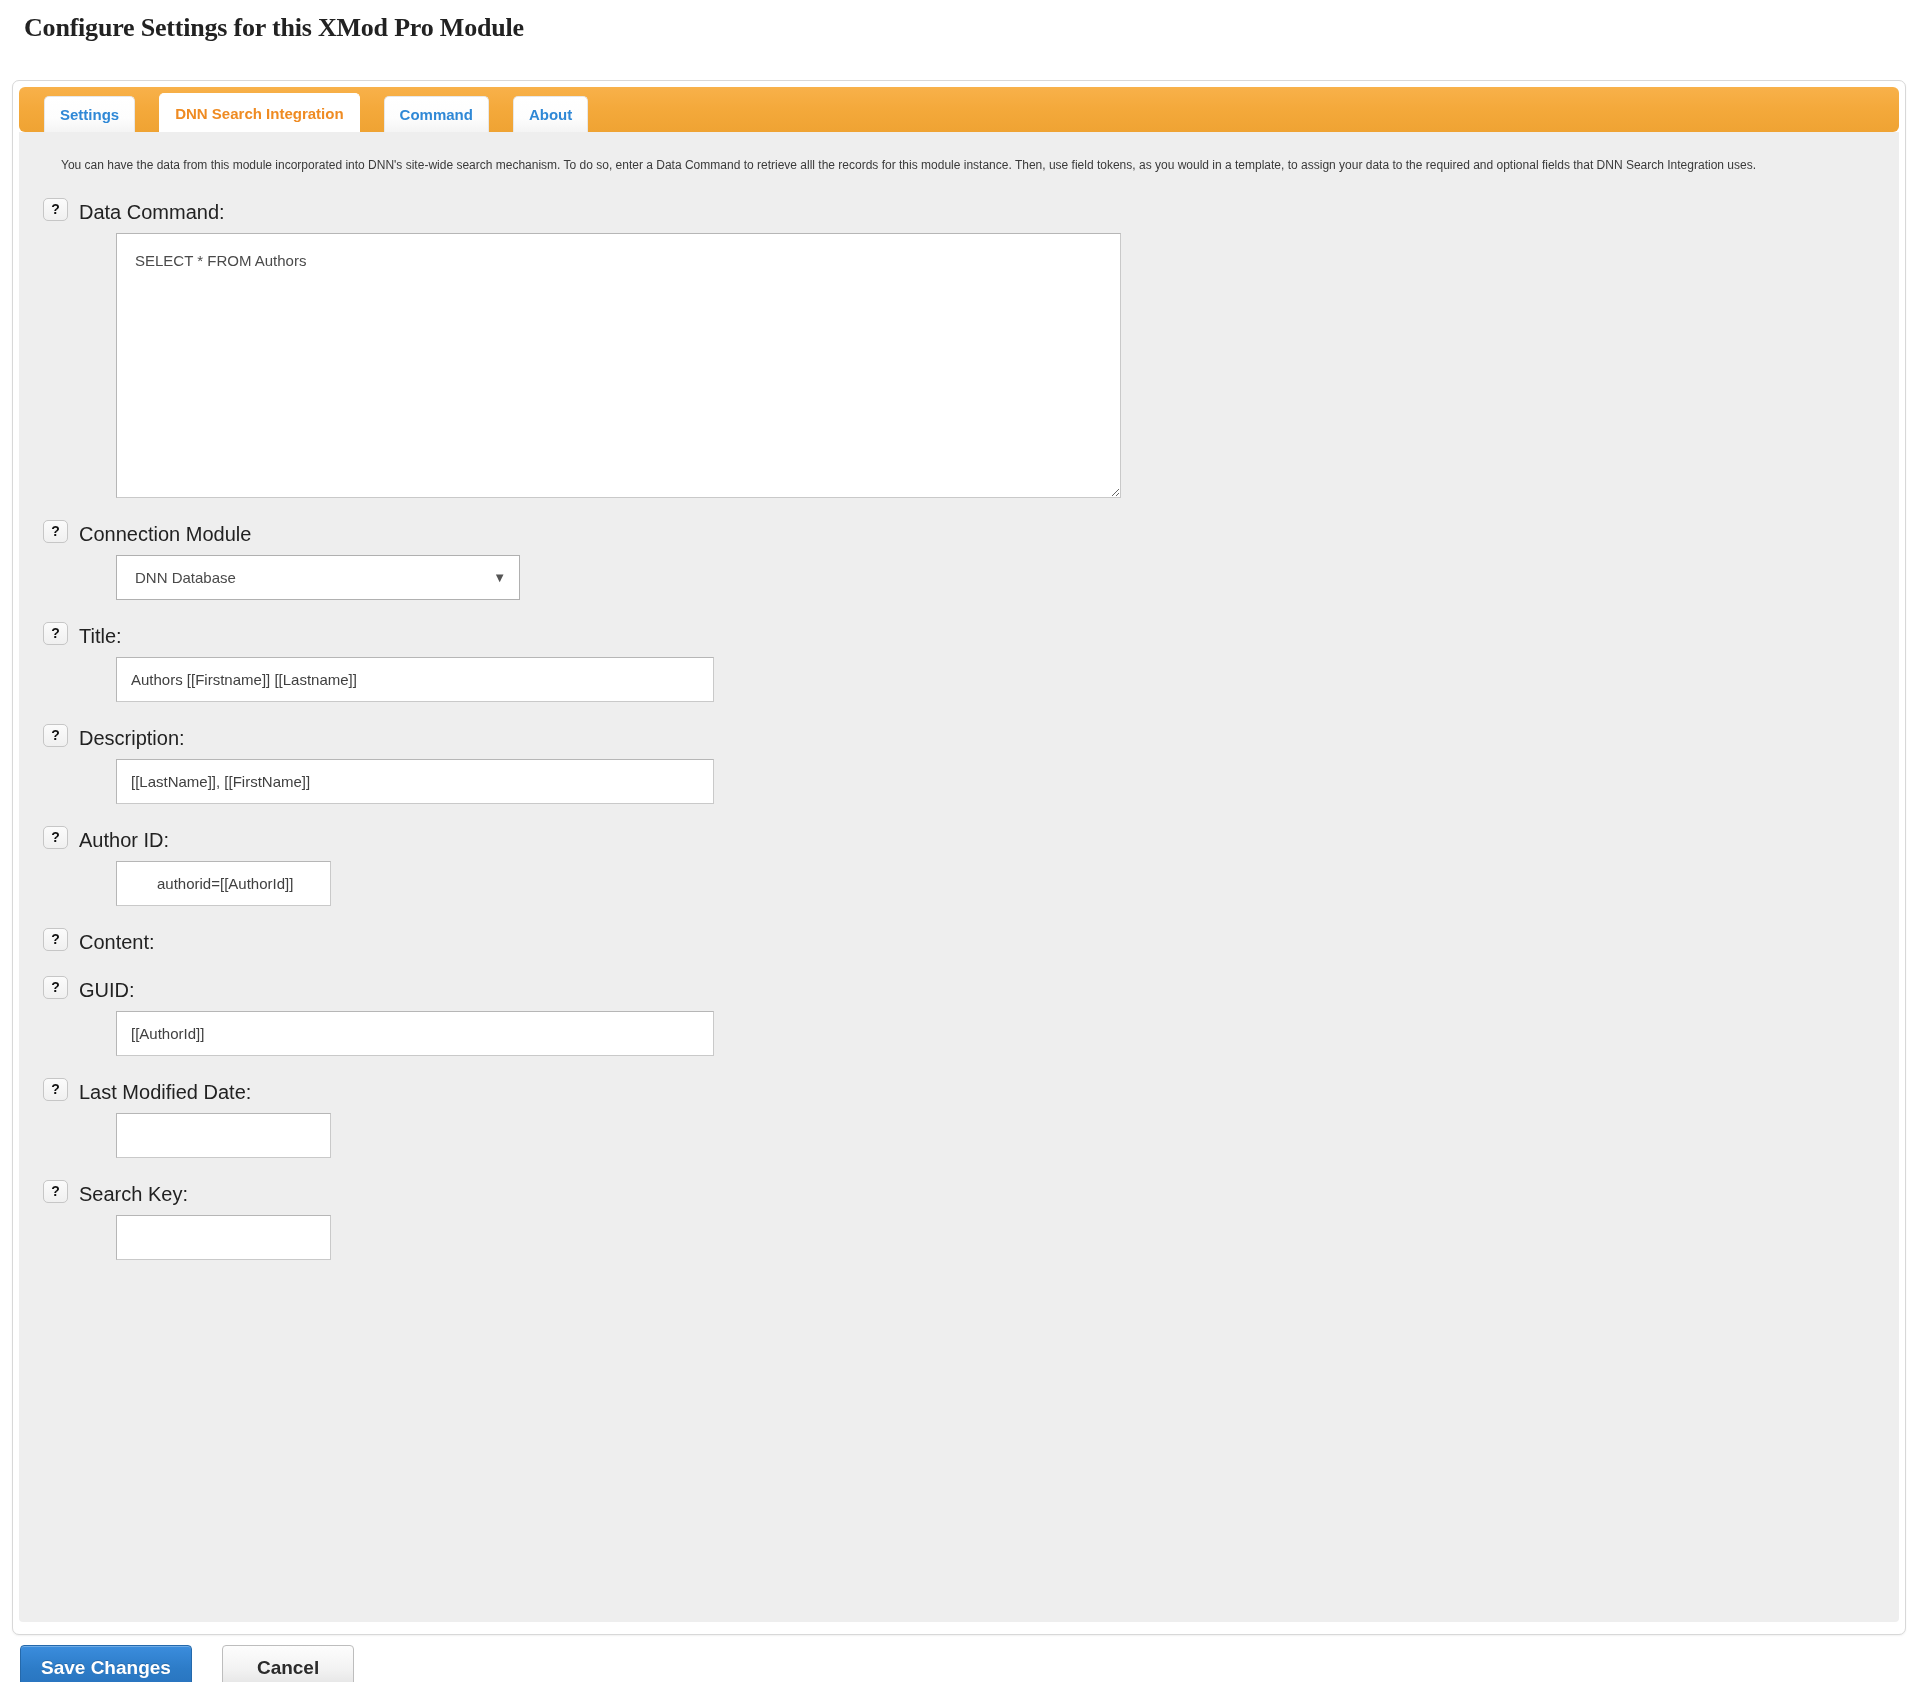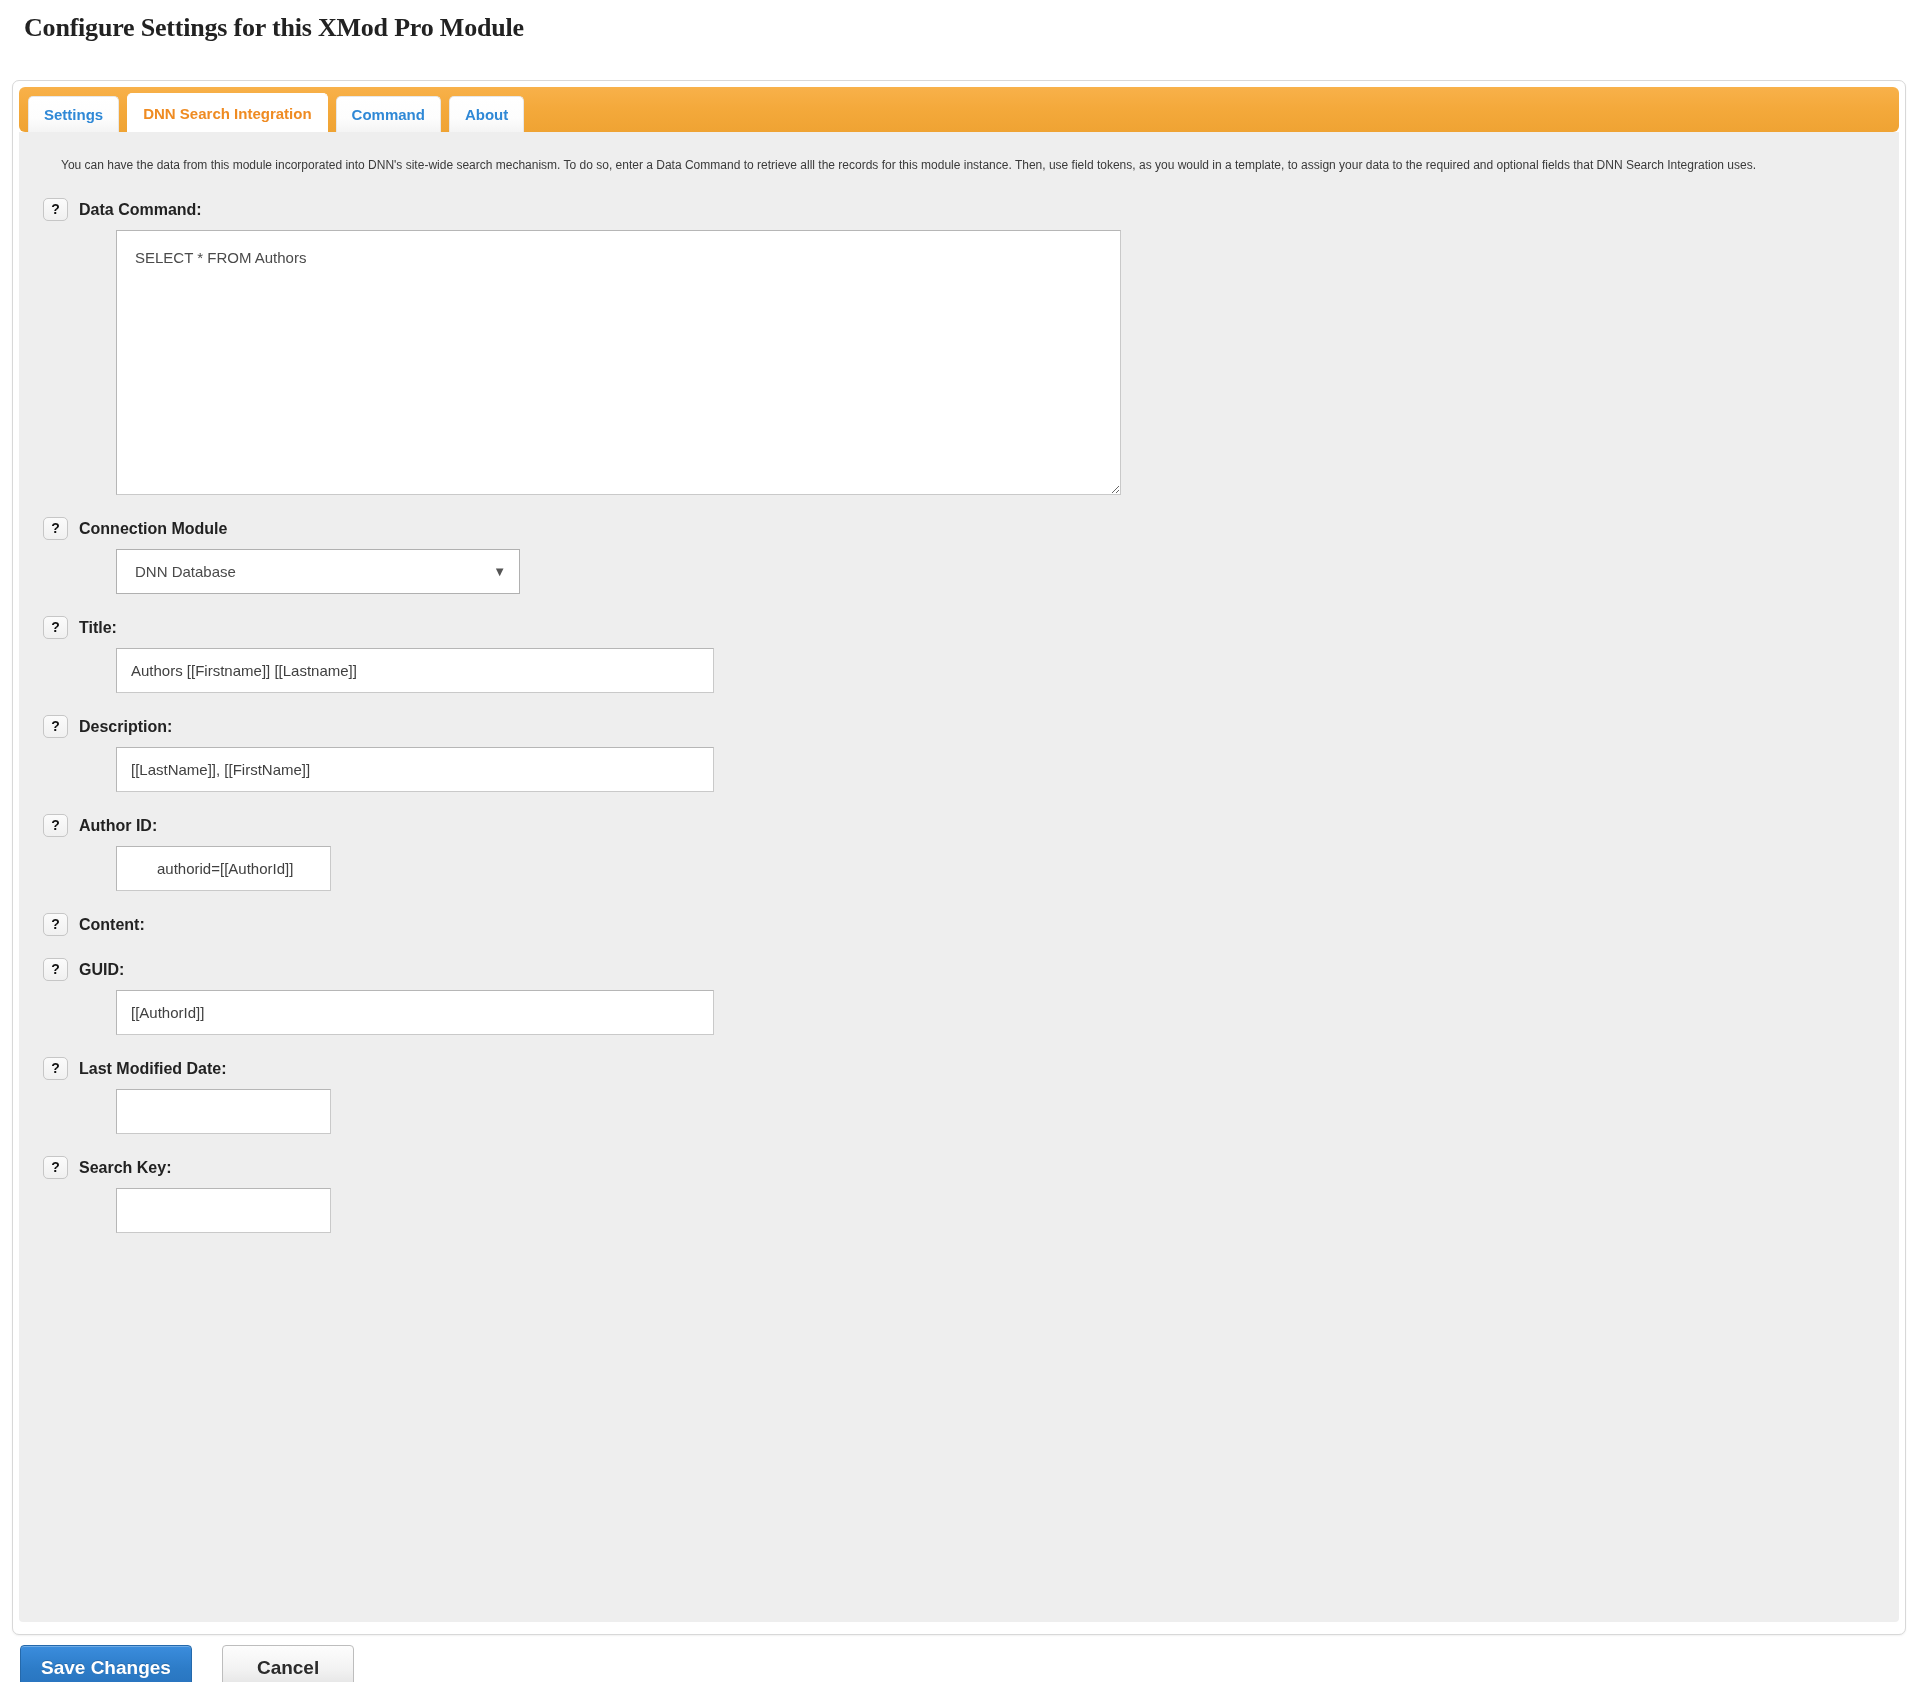--- a/index.html
+++ b/index.html
@@ -68,20 +68,21 @@
     font-size: 15px;
     font-weight: bold;
     color: #2f88d6;
     background: linear-gradient(to bottom, #ffffff 0%, #fdfdfd 60%, #f4f4f4 100%);
     border: 1px solid #e7e7e7;
     border-bottom: none;
     border-top-left-radius: 5px;
     border-top-right-radius: 5px;
     cursor: pointer;
     white-space: nowrap;
+    margin-left: 16px;
   }
   .tab.active {
     color: #ef8b22;
     background: #ffffff;
     border-color: #ffffff;
     height: 39px;
     z-index: 3;
   }
 
   
@@ -122,22 +123,22 @@
     background: linear-gradient(to bottom, #fbfbfb 0%, #f0f0f0 100%);
     color: #111111;
     font-size: 14px;
     font-weight: bold;
     line-height: 21px;
     text-align: center;
     cursor: pointer;
     user-select: none;
   }
   .field-label {
-    font-size: 16px;
-    font-weight: bold;
+    font-size: 20px;
+    font-weight: normal;
     color: #222222;
     padding-top: 3px;
   }
 
   .field-control { padding-left: 73px; margin-top: 9px; }
 
   
   .ta {
     display: block;
     width: 1005px;

